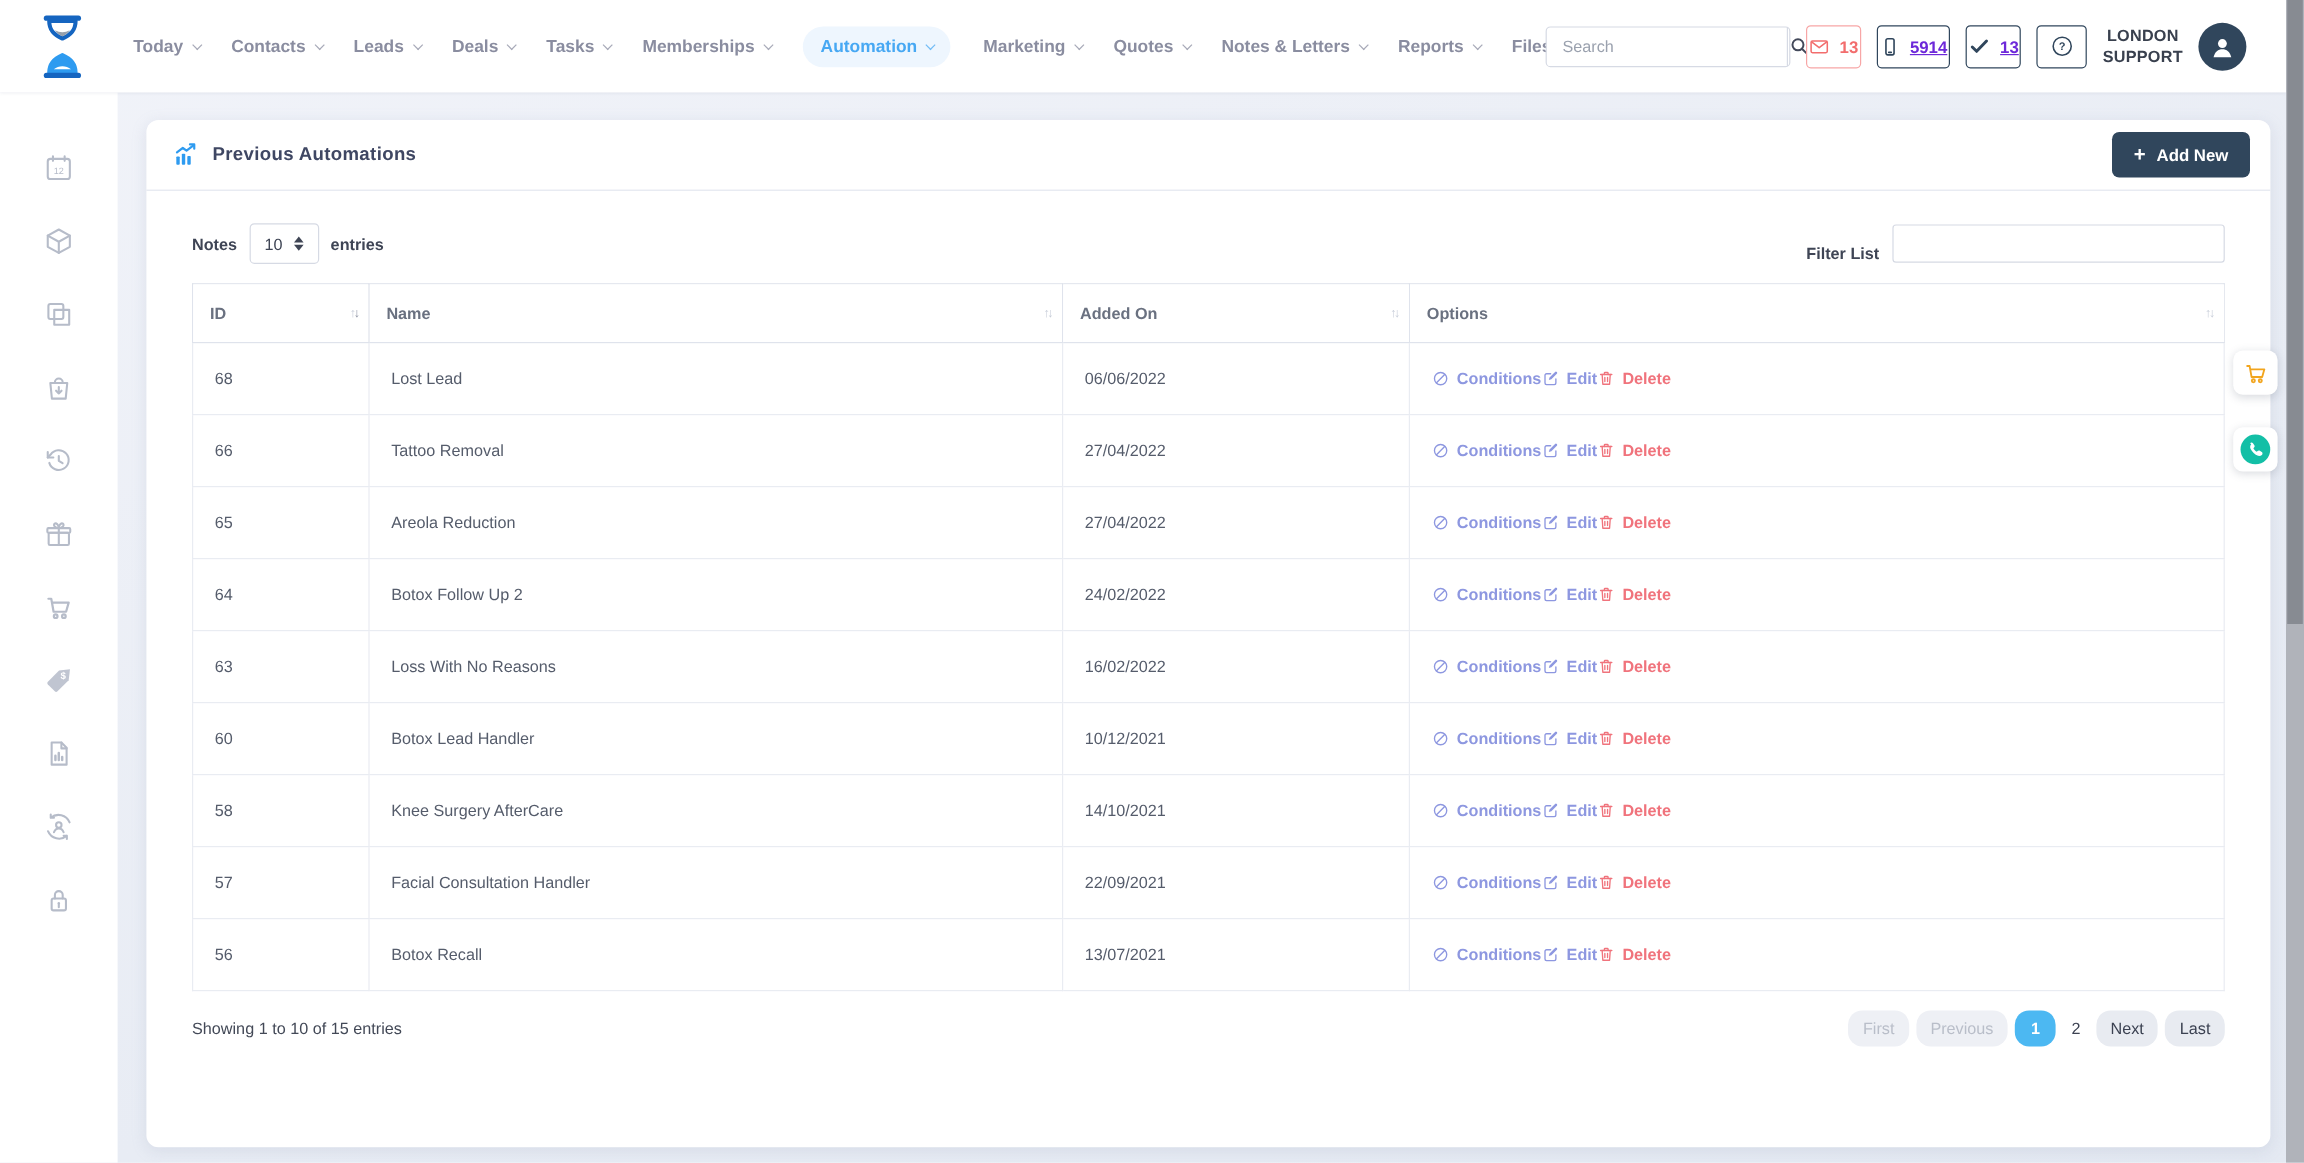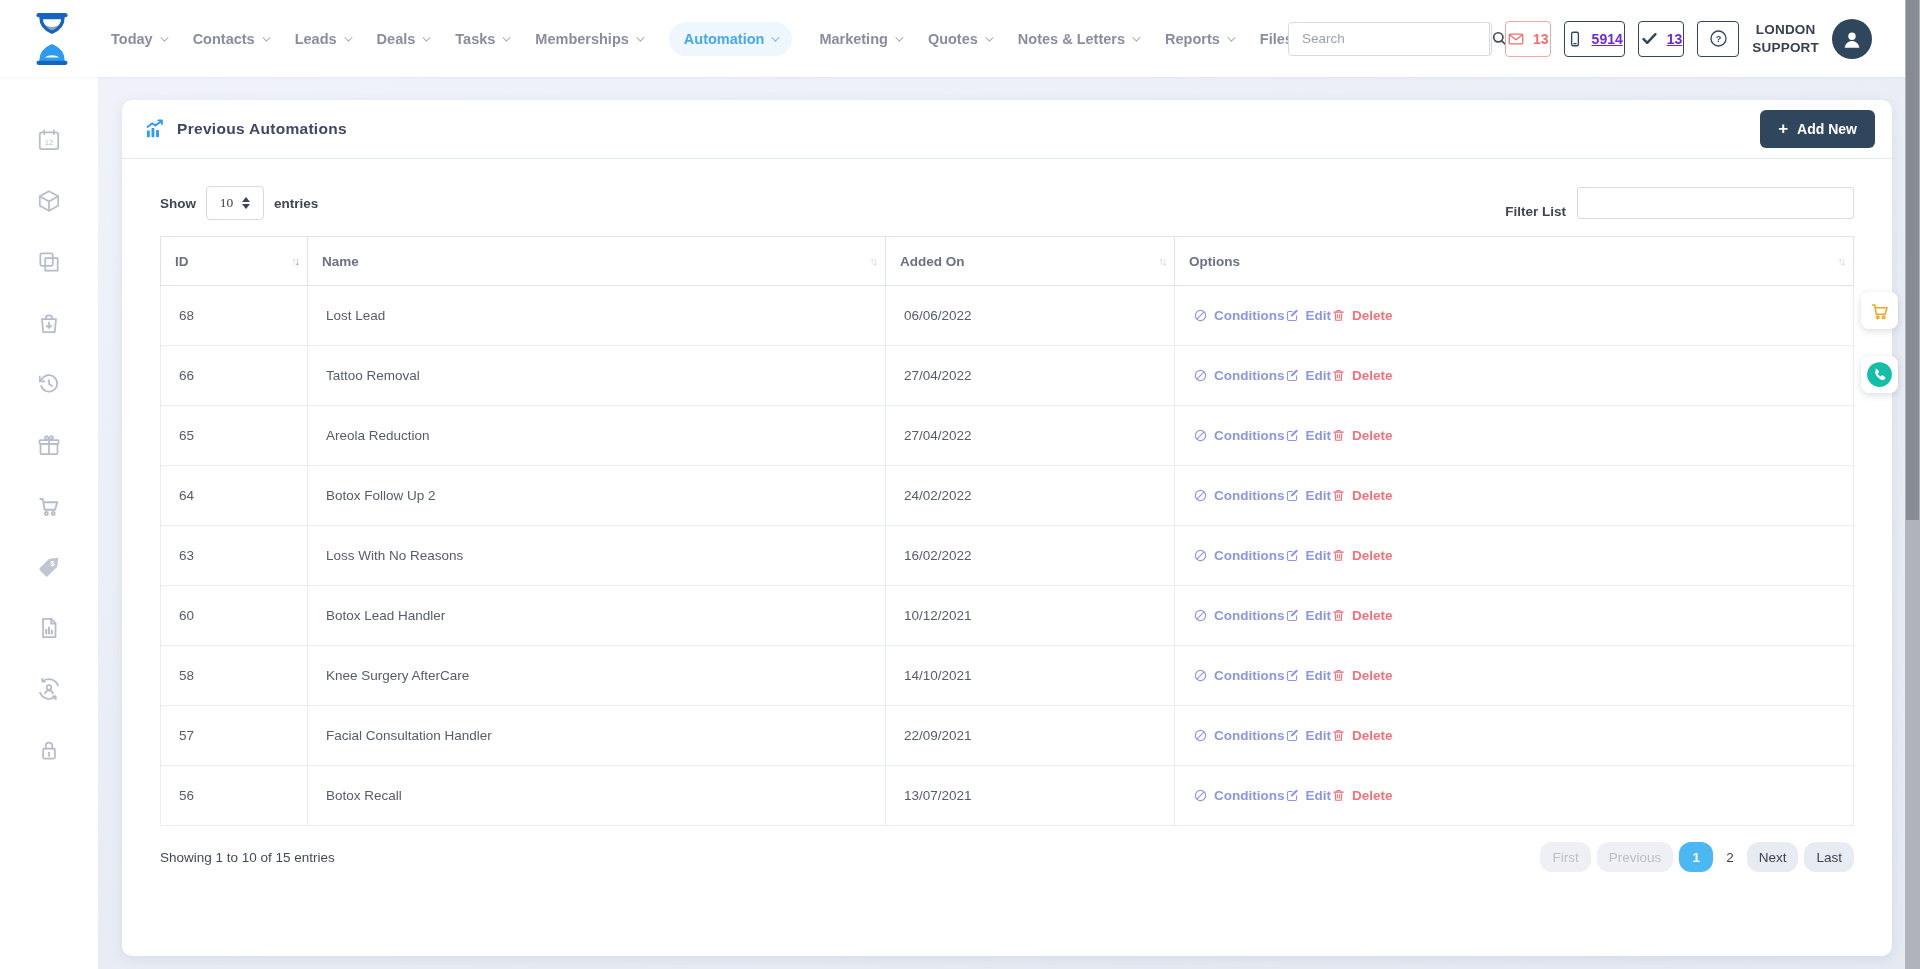--- a/index.html
+++ b/index.html
@@ -43,21 +43,21 @@
 
   
   .card{position:absolute;left:122px;top:100px;width:1770px;height:856px;background:#fff;border-radius:10px;box-shadow:0 3px 12px rgba(140,150,175,.18);}
   .card-head{height:59px;border-bottom:1px solid var(--border);display:flex;align-items:center;padding:0 17px 0 22px;}
   .page-title{display:flex;align-items:center;gap:11px;font-size:15.5px;font-weight:700;color:var(--title-text);letter-spacing:.3px;}
   .btn-add{margin-left:auto;height:38px;background:var(--navy);color:#fff;border:0;border-radius:6px;display:flex;align-items:center;gap:9px;padding:0 18px;font-size:14px;font-weight:700;font-family:inherit;cursor:pointer;}
   .btn-add .plus{font-size:17px;font-weight:700;line-height:1;transform:translateY(-1px);}
   .card-body{padding:27px 38px 0;}
   .controls{display:flex;align-items:center;margin-bottom:16px;height:34px;}
   .ctl-label{font-size:13.5px;color:#3f4555;font-weight:600;}
-  .len-select{width:58px;height:34px;border:1px solid var(--input-border);border-radius:4px;margin:0 10px;display:flex;align-items:center;justify-content:center;gap:9px;font-size:13.5px;color:#3f4555;cursor:pointer;background:#fff;font-family:Liberation Serif, serif;}
+  .len-select{width:58px;height:34px;border:1px solid var(--input-border);border-radius:4px;margin:0 10px;display:flex;align-items:center;justify-content:center;gap:9px;font-size:13.5px;color:#3f4555;cursor:pointer;background:#fff;}
   .spin{display:flex;flex-direction:column;gap:2px;}
   .spin i{width:0;height:0;border-left:4px solid transparent;border-right:4px solid transparent;}
   .spin .t{border-bottom:5px solid #3f4555;}
   .spin .b{border-top:5px solid #3f4555;}
   .filter-wrap{margin-left:auto;display:flex;align-items:flex-end;gap:11px;}
   .filter-wrap input{width:277px;height:32px;border:1px solid var(--input-border);border-radius:3px;outline:0;padding:0 10px;font-size:13.5px;color:#3a4050;font-family:inherit;}
 
   table.grid{width:100%;border-collapse:collapse;table-layout:fixed;}
   .grid col.c-id{width:147px;} .grid col.c-name{width:578px;} .grid col.c-date{width:289px;}
   .grid th{height:49px;border:1px solid #dfe3ec;font-size:13.5px;font-weight:700;color:#6a7180;text-align:left;padding-left:14px;position:relative;background:#fff;}
@@ -325,21 +325,21 @@
       <span>Previous Automations</span>
     </div>
     <button class="btn-add">
       <span class="plus">+</span>
       <span>Add New</span>
     </button>
   </div>
 
   <div class="card-body">
     <div class="controls">
-      <span class="ctl-label">Show</span>
+      <span class="ctl-label">Notes</span>
       <div class="len-select">
         <span>10</span>
         <span class="spin">
             <i class="t"></i>
             <i class="b"></i>
           </span>
       </div>
       <span class="ctl-label">entries</span>
       <div class="filter-wrap">
         <span class="ctl-label">Filter List</span>

